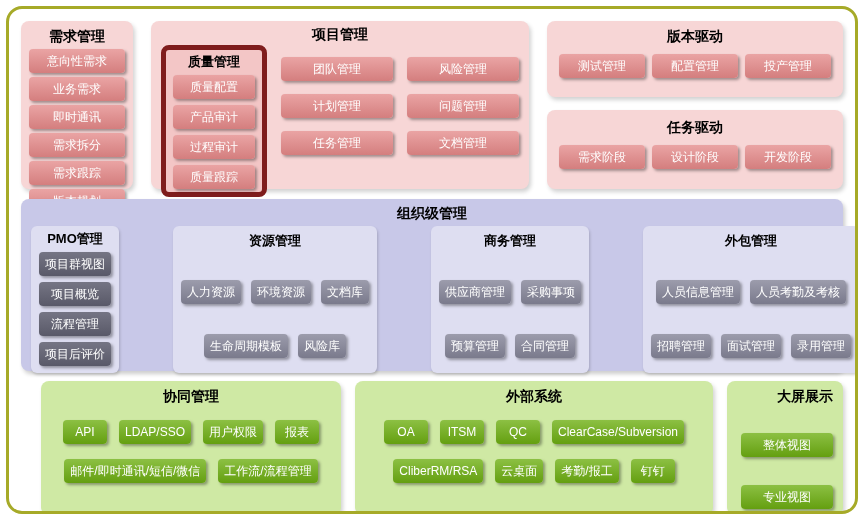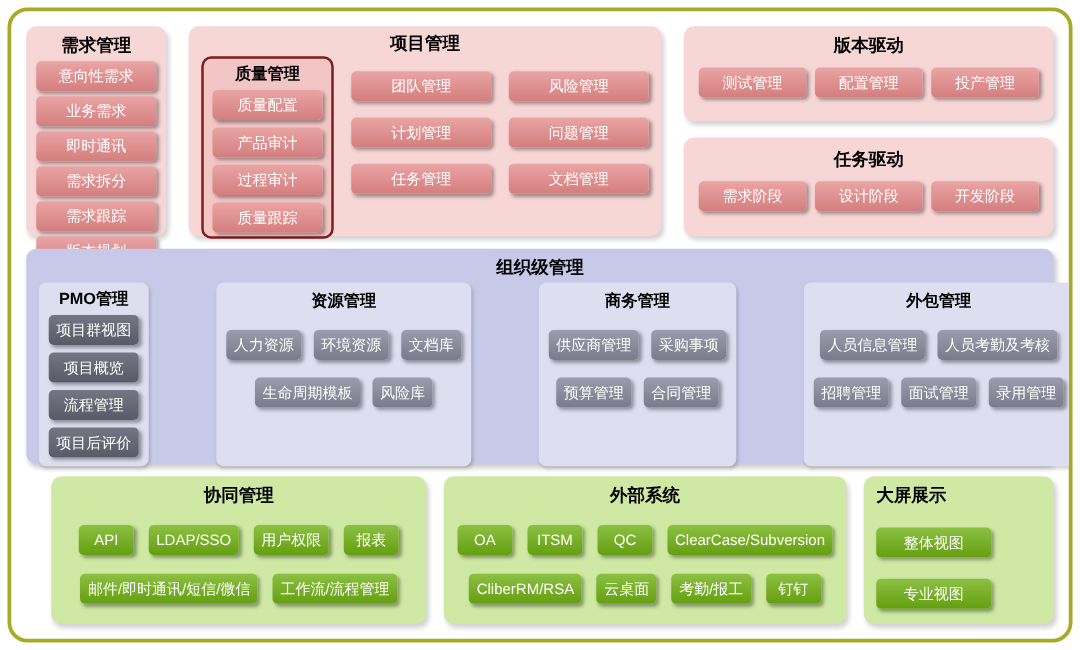--- a/index.html
+++ b/index.html
@@ -4,21 +4,21 @@
 <style>
   html,body{margin:0;padding:0;background:#fff;}
   .frame{width:864px;height:520px;box-sizing:border-box;padding:6px;background:#fff;
          font-family:"Liberation Sans","DejaVu Sans",sans-serif;}
   .page{width:100%;height:100%;box-sizing:border-box;border:3px solid #a6aa28;border-radius:16px;
         padding:12px;display:flex;flex-direction:column;gap:10px;background:#fff;overflow:hidden;}
 
   .row{display:flex;}
   .panel{border-radius:8px;box-sizing:border-box;}
   .pink-panel{background:#f7d6d6;box-shadow:2px 3px 4px rgba(0,0,0,.18);}
-  .quality-panel{background:#f3c6c6;border:2px solid #7f1d1d;border-radius:8px;box-sizing:border-box;}
+  .quality-panel{background:#f3c6c6;border:5px solid #7f1d1d;border-radius:8px;box-sizing:border-box;}
   .purple-outer{background:#c8c8e8;box-shadow:2px 3px 4px rgba(0,0,0,.2);}
   .purple-inner{background:#dedef1;border-radius:6px;box-shadow:1px 2px 3px rgba(0,0,0,.18);}
   .green-panel{background:#cfe9a4;box-shadow:2px 3px 4px rgba(0,0,0,.18);}
 
   .ptitle{font-weight:bold;font-size:14px;color:#000000;text-align:center;line-height:18px;}
   .ptitle.sm{font-size:13px;}
 
   .btn{border-radius:4px;color:#fff;font-size:12px;line-height:14px;padding:5px 6px;text-align:center;
        white-space:nowrap;box-shadow:2px 2px 3px rgba(0,0,0,.35);box-sizing:border-box;}
   .btn.pink{background:linear-gradient(180deg,#eaa4a4,#d47e7e);}
@@ -48,32 +48,32 @@
   .hstack .btn{width:86px;}
 
   
   .org-panel{height:172px;padding:5px 10px 10px;display:flex;flex-direction:column;}
   .org-row{flex:1;gap:10px;margin-top:4px;}
   .pmo-panel{width:100px;padding:4px 8px 7px;display:flex;flex-direction:column;}
   .pmo-panel .vstack{display:flex;flex-direction:column;gap:6px;margin-top:4px;flex:1;justify-content:space-between;}
   .res-panel{width:228px;}
   .biz-panel{width:196px;}
   .out-panel{flex:1;}
-  .grid-panel{padding:6px 8px;display:flex;flex-direction:column;gap:14px;margin-left:44px;}
+  .grid-panel{padding:6px 8px;display:flex;flex-direction:column;gap:30px;margin-left:44px;}
   .grid-panel .brow{display:flex;justify-content:center;gap:10px;}
   .grid-panel .brow:first-of-type{margin-top:8px;}
 
   
   .bottom-row{flex:1;gap:14px;padding-left:20px;}
   .collab-panel{width:300px;}
   .ext-panel{flex:1;}
   .green-grid{padding:6px 10px;display:flex;flex-direction:column;gap:13px;}
   .green-grid .brow{display:flex;justify-content:center;gap:12px;margin-top:2px;}
   .green-grid .brow:first-of-type{margin-top:6px;}
-  .big-panel{width:152px;padding:6px 10px;display:flex;flex-direction:column;gap:13px;align-items:flex-start;}
+  .big-panel{width:116px;padding:6px 10px;display:flex;flex-direction:column;gap:24px;align-items:flex-end;}
   .big-panel .btn{width:92px;margin-top:4px;}
   .w60{min-width:64px;}
 </style>
 </head>
 <body>
 
 <div class="frame">
   <div class="page">
 
     <div class="row top-row">

